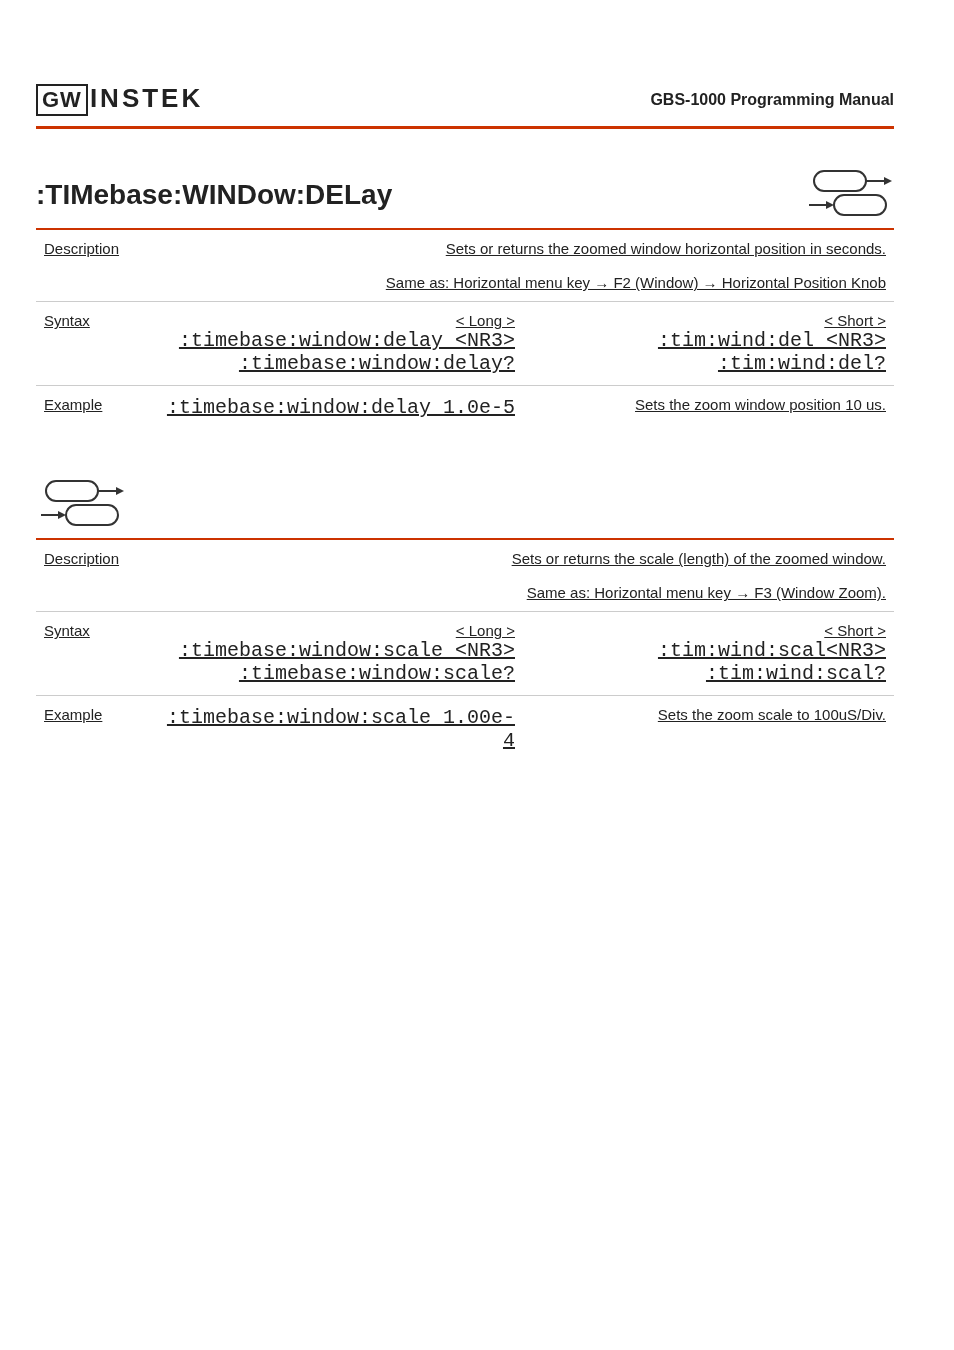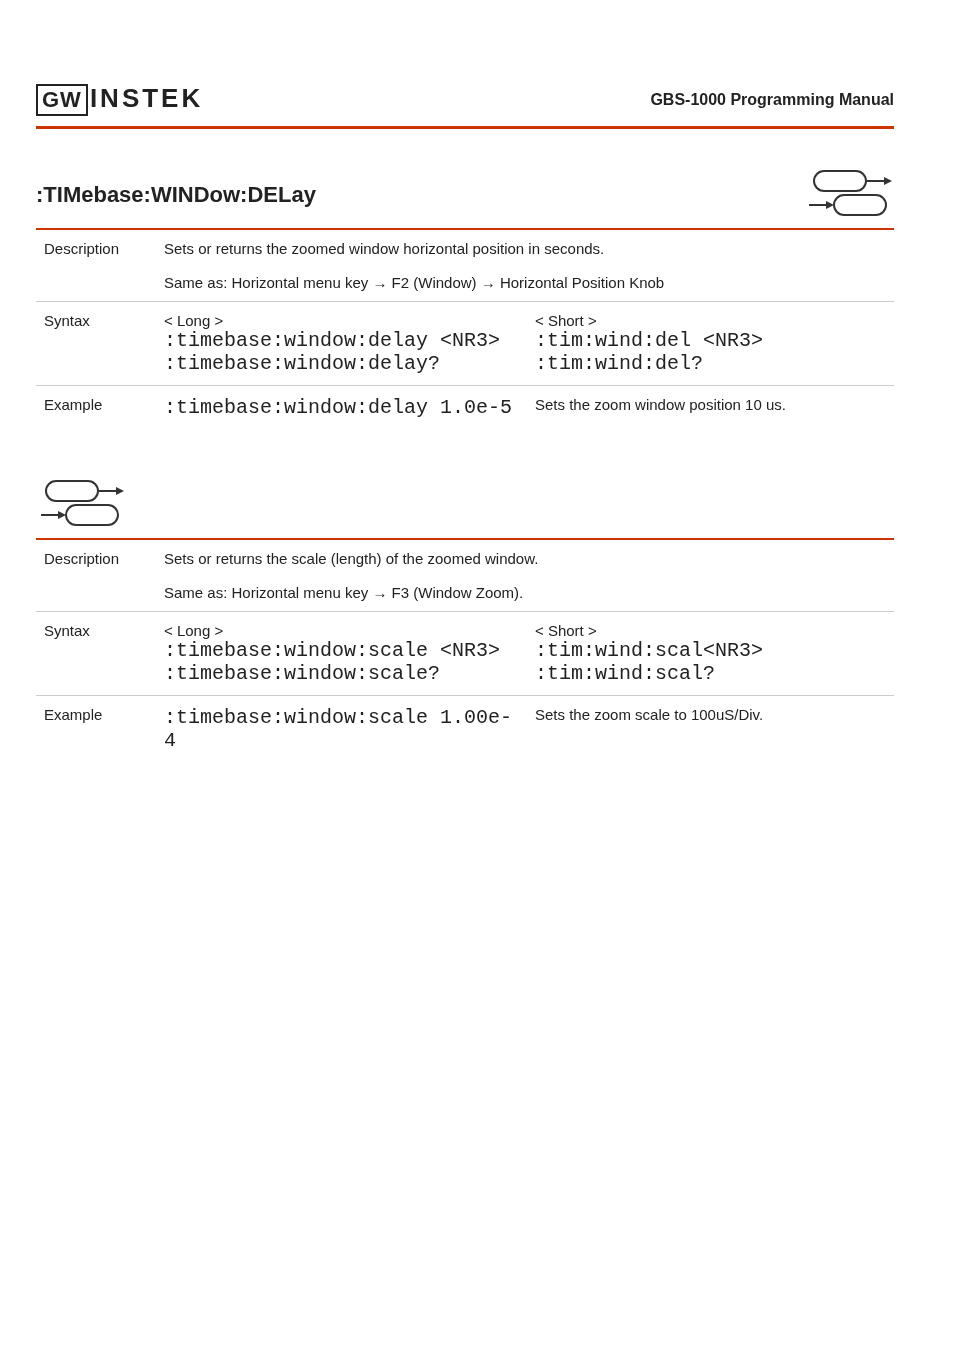--- a/index.html
+++ b/index.html
@@ -46,21 +46,21 @@
     .command-header {
       display: flex;
       justify-content: space-between;
       align-items: center;
       padding: 8px 0 6px 0;
       border-bottom: 2px solid #cc3300;
       margin-bottom: 0;
     }
 
     .command-title {
-      font-size: 22px;
+      font-size: 28px;
       font-weight: bold;
       color: #222;
       font-family: 'Arial', sans-serif;
     }
 
     
     .cmd-icon {
       display: flex;
       flex-direction: column;
       align-items: flex-end;
@@ -68,20 +68,21 @@
     }
 
     .cmd-icon svg {
       display: block;
     }
 
     
     .cmd-table {
       width: 100%;
       border-collapse: collapse;
+      text-decoration: underline;
     }
 
     .cmd-table td {
       padding: 10px 8px;
       vertical-align: top;
       border-bottom: 1px solid #ccc;
     }
 
     .cmd-table tr:last-child td {
       border-bottom: none;
@@ -89,20 +90,21 @@
 
     .label-cell {
       width: 120px;
       font-weight: normal;
       color: #222;
       white-space: nowrap;
     }
 
     .content-cell {
       color: #222;
+      text-align: right;
     }
 
     .two-col {
       display: grid;
       grid-template-columns: 1fr 1fr;
       gap: 16px 20px;
     }
 
     .two-col-header {
       display: grid;

